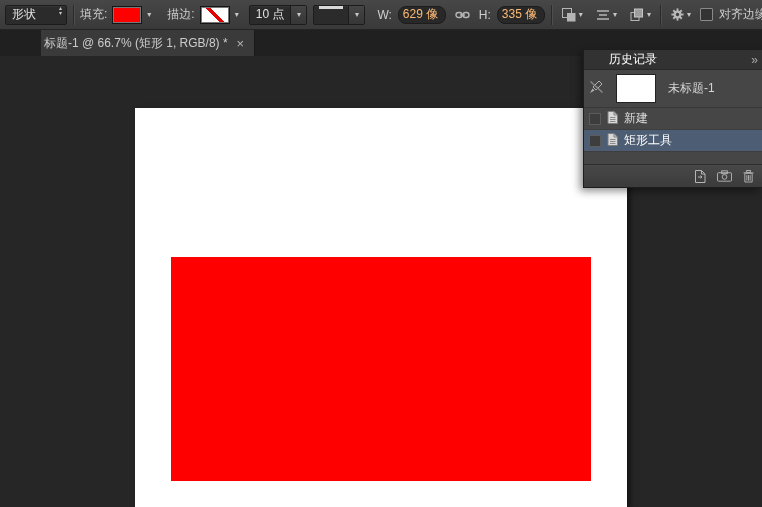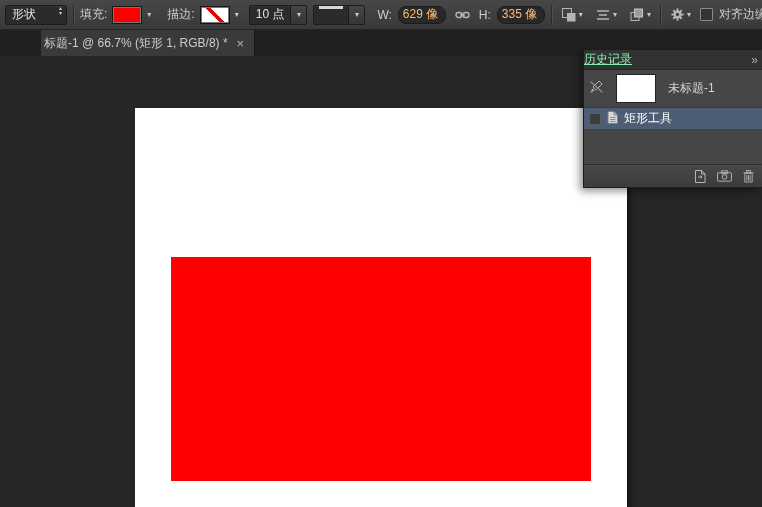--- a/index.html
+++ b/index.html
@@ -68,21 +68,21 @@
   .history-panel{
     position:absolute;top:50px;right:0;width:179px;height:138px;
     background:#464646;border-left:1px solid #1d1d1d;border-bottom:1px solid #1d1d1d;
     box-shadow:-3px 3px 8px rgba(0,0,0,.45);z-index:5;
     display:flex;flex-direction:column;box-sizing:border-box;
   }
   .panel-header{
     height:19px;background:#323232;display:flex;align-items:center;flex:none;
     border-bottom:1px solid #272727;
   }
-  .panel-title{padding-left:0;color:#86efac;text-decoration:underline;}
+  .panel-title{padding-left:25px;color:#ffffff;}
   .panel-collapse{margin-left:auto;padding-right:4px;color:#aaaaaa;font-size:12px;}
   .snapshot-row{
     height:37px;display:flex;align-items:center;gap:12px;padding:0 5px;flex:none;
     border-bottom:1px solid #383838;
   }
   .snap-thumb{width:38px;height:27px;background:#ffffff;border:1px solid #232323;flex:none;}
   .hist-row{
     height:21px;display:flex;align-items:center;gap:6px;padding:0 5px;flex:none;
     border-bottom:1px solid #3e3e3e;color:#dddddd;
   }
@@ -220,20 +220,33 @@
         <svg width="15" height="14" viewBox="0 0 15 14">
           <path d="M10 1l3 3-6 6-3-3z" fill="none" stroke="#b0b0b0"></path>
           <path d="M3.5 8.5L1 13l4.5-2.5z" fill="#b0b0b0"></path>
           <line x1="1.5" y1="1.5" x2="13.5" y2="12.5" stroke="#8c8c8c" stroke-width="1.3"></line>
         </svg>
       </span>
       <span class="snap-thumb"></span>
       <span>未标题-1</span>
     </div>
 
+    <div class="hist-row">
+      <span class="source-box"></span>
+      <span>
+        <svg width="11" height="13" viewBox="0 0 11 13">
+          <path d="M1 .5h6l3.5 3.5v8.5H1z" fill="#d8d8d8" stroke="#7d7d7d"></path>
+          <path d="M7 .5V4h3.5" fill="none" stroke="#7d7d7d"></path>
+          <line x1="3" y1="6.5" x2="8.5" y2="6.5" stroke="#8a8a8a"></line>
+          <line x1="3" y1="8.5" x2="8.5" y2="8.5" stroke="#8a8a8a"></line>
+          <line x1="3" y1="10.5" x2="8.5" y2="10.5" stroke="#8a8a8a"></line>
+        </svg>
+      </span>
+      <span>新建</span>
+    </div>
 
     <div class="hist-row selected" style="background: rgb(77, 93, 115);">
       <span class="source-box"></span>
       <span>
         <svg width="11" height="13" viewBox="0 0 11 13">
           <path d="M1 .5h6l3.5 3.5v8.5H1z" fill="#d8d8d8" stroke="#7d7d7d"></path>
           <path d="M7 .5V4h3.5" fill="none" stroke="#7d7d7d"></path>
           <line x1="3" y1="6.5" x2="8.5" y2="6.5" stroke="#8a8a8a"></line>
           <line x1="3" y1="8.5" x2="8.5" y2="8.5" stroke="#8a8a8a"></line>
           <line x1="3" y1="10.5" x2="8.5" y2="10.5" stroke="#8a8a8a"></line>

